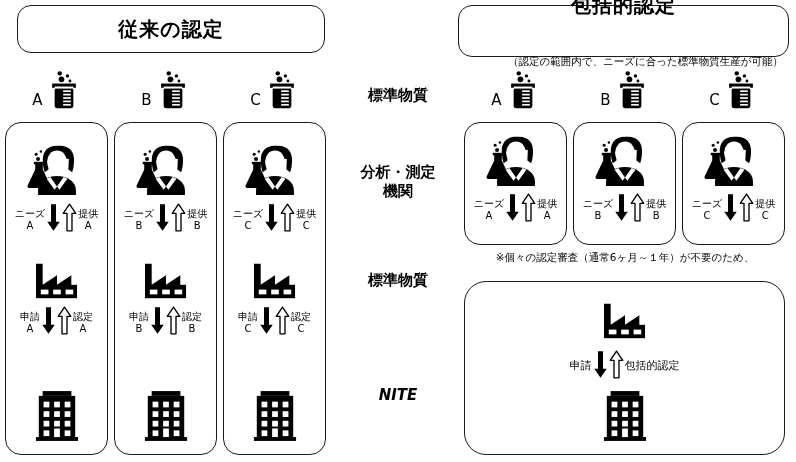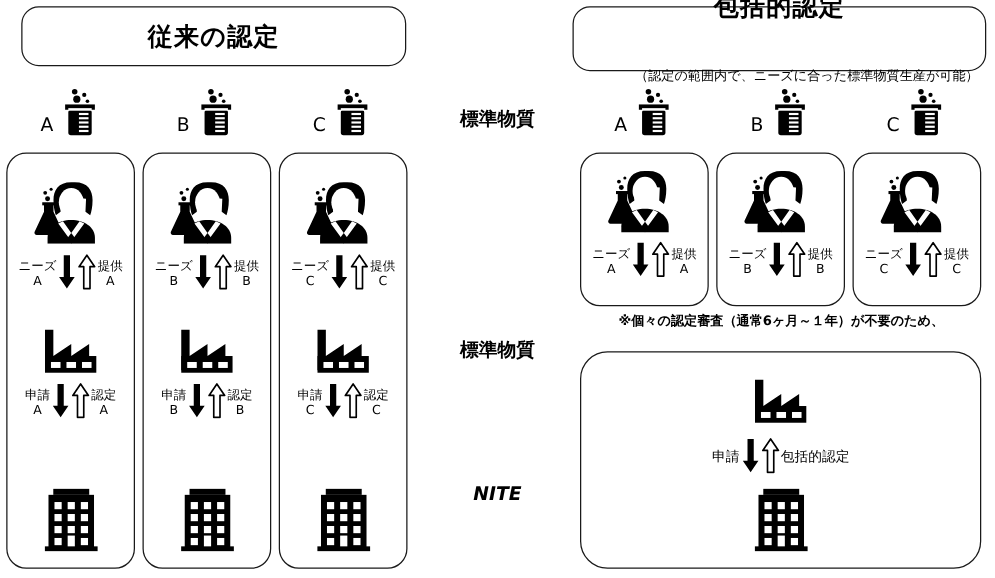--- a/index.html
+++ b/index.html
@@ -149,21 +149,20 @@
 
   
   #note-text {
     position: absolute;
     left: 462px;
     top: 250px;
     width: 326px;
     text-align: center;
     font-size: 10.5px;
     line-height: 1.35;
-    font-weight: bold;
   }
 
   
   #wide-factory { left: 464px; top: 295px; width: 321px; height: 52px; }
   #wide-arrows  { left: 464px; top: 350px; width: 321px; }
   #wide-building{ left: 464px; top: 383px; width: 321px; height: 66px; }
   #wide-arrows .arrow-text { font-size: 11px; }
 </style>
 </head>
 <body>
@@ -174,20 +173,22 @@
     <div class="header-title">従来の認定</div>
   </div>
 
   <div class="header-box" id="header-right">
     <div class="header-title">包括的認定</div>
     <div class="header-sub">（認定の範囲内で、ニーズに合った標準物質生産が可能）</div>
   </div>
 
   <div class="center-label" id="label-rm">標準物質</div>
   <div class="center-label" id="label-lab">
+    <div>分析・測定</div>
+    <div>機関</div>
   </div>
   <div class="center-label" id="label-prod">
     <div>標準物質</div>
   </div>
   <div class="center-label" id="label-nite">
     <div>NITE</div>
   </div>
 
   <div class="panel panel-tall" id="panel-l-a"></div>
   <div class="panel panel-tall" id="panel-l-b"></div>

